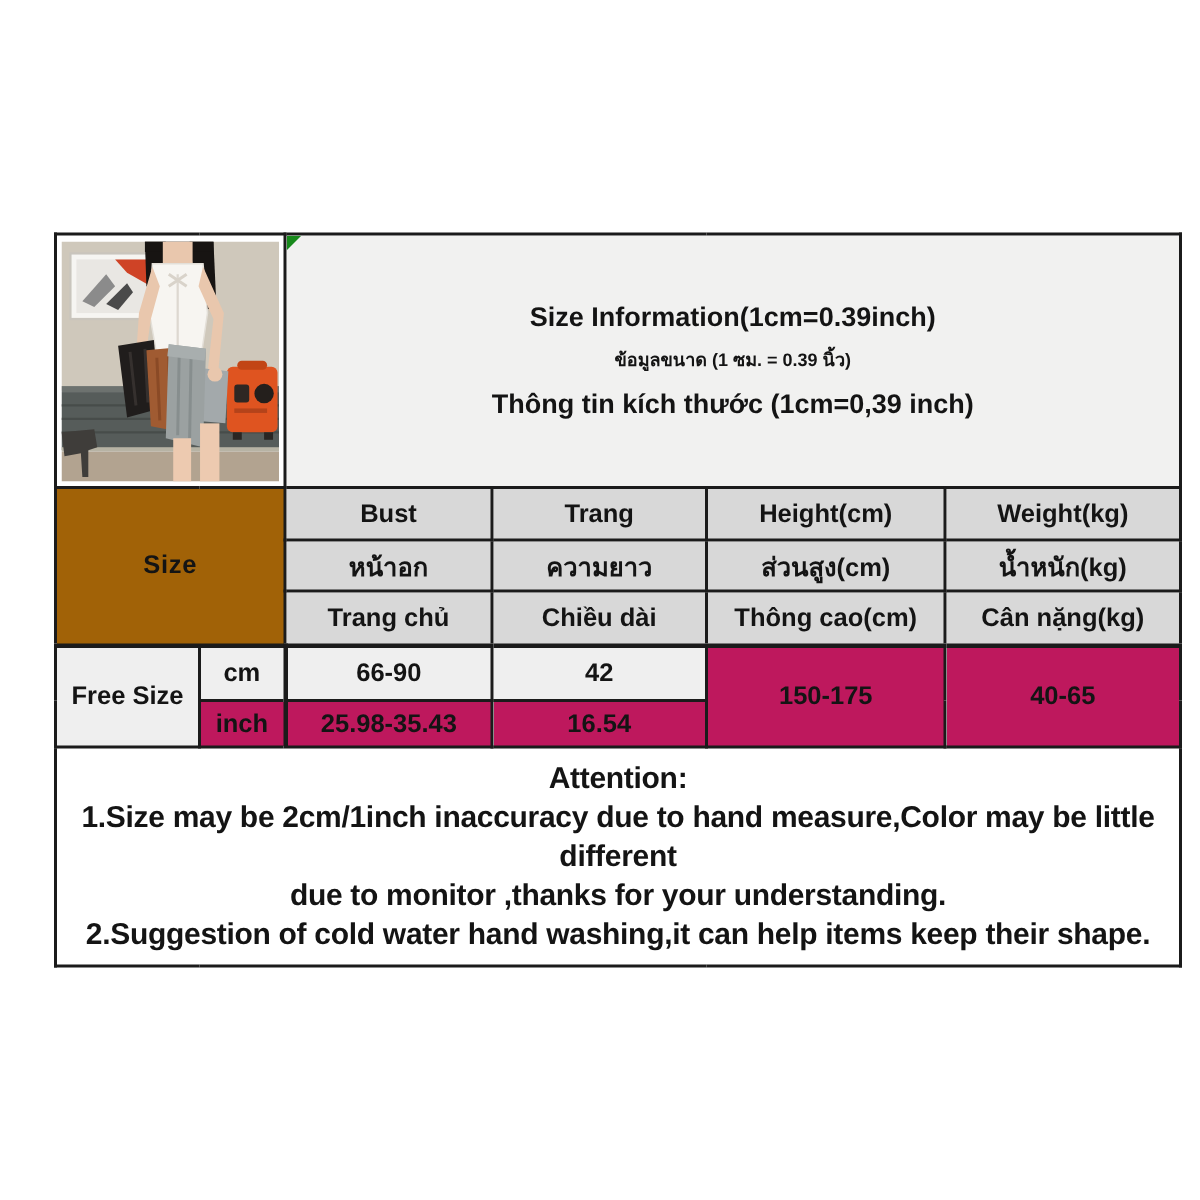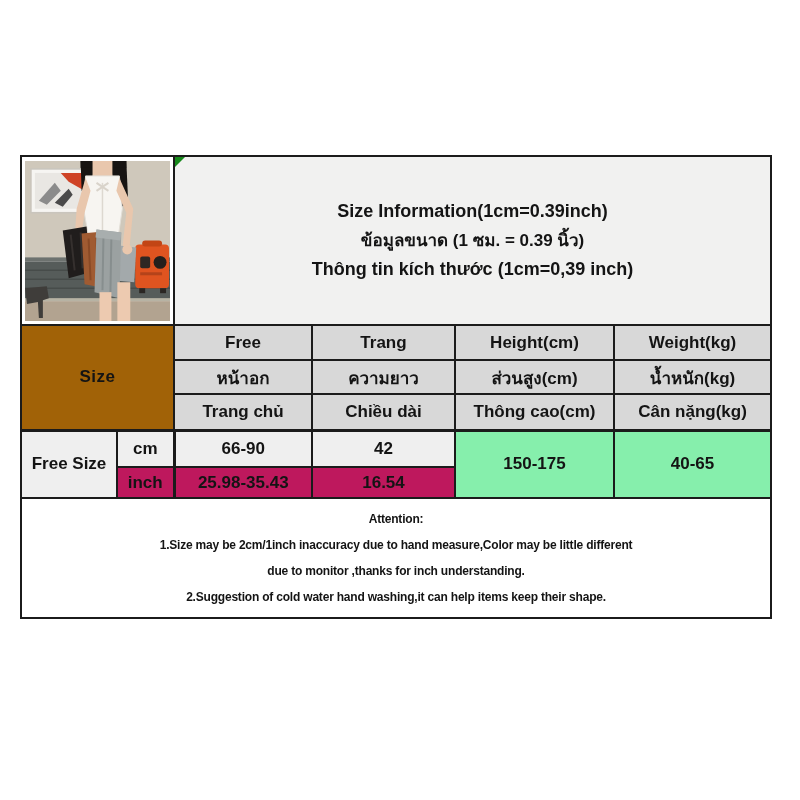--- a/index.html
+++ b/index.html
@@ -1,50 +1,50 @@
 <!DOCTYPE html>
 <html><head>
 <meta charset="utf-8">
 <style>
   html,body{margin:0;padding:0;}
   body{
     width:800px;height:800px;background:#ffffff;position:relative;overflow:hidden;
     font-family:"Liberation Sans","DejaVu Sans",sans-serif;color:#141414;
   }
   .size-chart{
-    position:absolute;left:20px;top:155px;width:750px;height:419px;
+    position:absolute;left:36px;top:155px;width:750px;height:419px;
     border-collapse:collapse;table-layout:fixed;
   }
   .size-chart td{
     border:2px solid #1b1b1b;text-align:center;vertical-align:middle;
     overflow:hidden;padding:0;font-weight:bold;font-size:17px;
   }
   .photo-cell{background:#ffffff;padding:3px !important;}
   .photo-wrap{width:100%;height:100%;background:#fff;display:flex;align-items:center;justify-content:center;}
   .photo-wrap svg{width:146px;height:160px;display:block;}
   .title-cell{background:#f1f1f0;position:relative;}
   .corner-marker{
     position:absolute;top:0;left:0;width:10px;height:10px;background:#17891b;
     clip-path:polygon(0 0,100% 0,0 100%);
   }
   .title-lines{line-height:29px;font-weight:bold;}
   .title-en,.title-vi{font-size:18px;}
-  .title-th{font-size:17px;}
+  .title-th{font-size:12px;}
   .hdr{background:#d8d8d8;}
   .size-cell{background:#a16207;font-size:31px;letter-spacing:.5px;}
   .freesize-cell{background:#d8d8d8;font-size:18px;}
   .row-cm td{border-top-width:3px;background:#efefef;}
   .row-inch td{background:#be185d;}
-  td.span2{background:#86efac;}
+  td.span2{background:#be185d;}
   .unit-col-r{border-right-width:3px !important;}
   .attention-cell{
     background:#ffffff;text-align:left;vertical-align:top;font-weight:400;
     border-top-width:3px;
   }
-  .attention-inner{padding:7px 8px;font-size:12px;line-height:26px;letter-spacing:-0.2px;}
+  .attention-inner{padding:7px 8px;font-size:20px;line-height:26px;letter-spacing:-0.2px;}
 </style>
 </head>
 <body>
 
 <table class="size-chart">
   <colgroup>
     <col style="width:96px">
       <col style="width:57px">
       <col style="width:138px">
     <col style="width:143px">
@@ -118,21 +118,21 @@
       <div class="title-lines">
         <div class="title-en">Size Information(1cm=0.39inch)</div>
         <div class="title-th">ข้อมูลขนาด (1 ซม. = 0.39 นิ้ว)</div>
         <div class="title-vi">Thông tin kích thước (1cm=0,39 inch)</div>
       </div>
     </td>
   </tr>
 
   <tr style="height:35px">
     <td class="size-cell" colspan="2" rowspan="3">Size</td>
-    <td class="hdr">Free</td>
+    <td class="hdr">Bust</td>
     <td class="hdr">Trang</td>
     <td class="hdr">Height(cm)</td>
     <td class="hdr">Weight(kg)</td>
   </tr>
   <tr style="height:34px">
     <td class="hdr">หน้าอก</td>
     <td class="hdr">ความยาว</td>
     <td class="hdr">ส่วนสูง(cm)</td>
     <td class="hdr">น้ำหนัก(kg)</td>
   </tr>
@@ -156,19 +156,19 @@
     <td class="unit-col-r">inch</td>
     <td>25.98-35.43</td>
     <td>16.54</td>
   </tr>
 
   <tr>
     <td class="attention-cell" colspan="6">
       <div class="attention-inner">
         <div>Attention:</div>
         <div>1.Size may be 2cm/1inch inaccuracy due to hand measure,Color may be little different</div>
-        <div>due to monitor ,thanks for inch understanding.</div>
+        <div>due to monitor ,thanks for your understanding.</div>
         <div>2.Suggestion of cold water hand washing,it can help items keep their shape.</div>
       </div>
     </td>
   </tr>
 </tbody>
   </table>
 
 </body></html>

